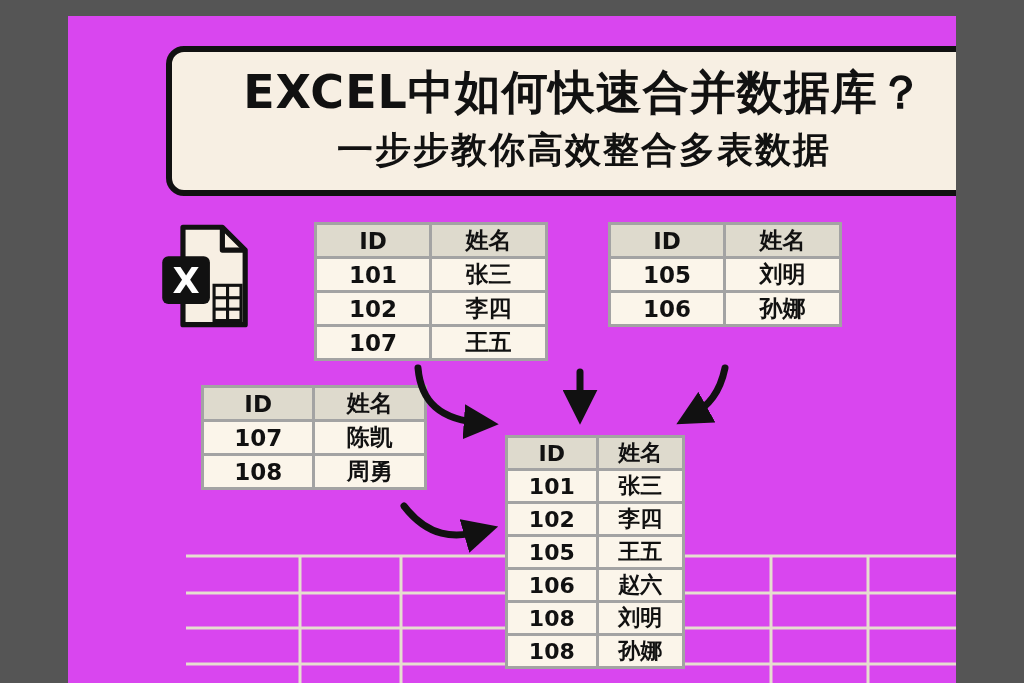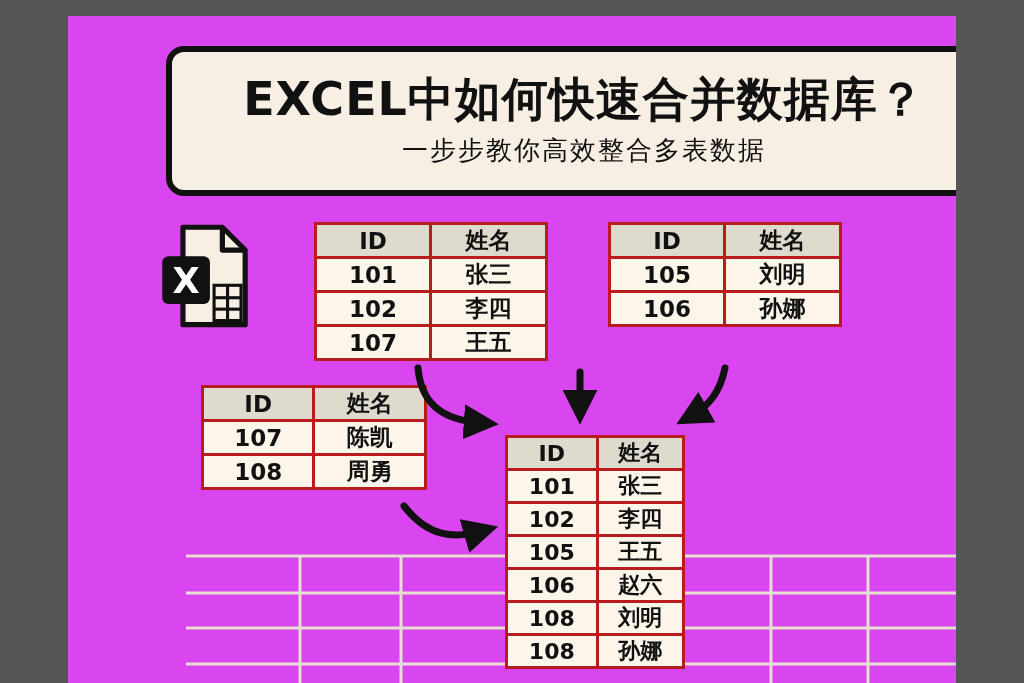--- a/index.html
+++ b/index.html
@@ -24,21 +24,21 @@
     position:absolute; left:98px; top:30px; width:824px; height:138px;
     border:6px solid #111; border-radius:18px;
     display:flex; flex-direction:column; align-items:center; justify-content:center;
     background:#f7efe3;
     z-index:3;
   }
   .title-main {
     font-size:46px; font-weight:800; letter-spacing:1px; line-height:1.1;
   }
   .title-sub {
-    font-size:26px; font-weight:400; margin-top:8px; letter-spacing:2px;
+    font-size:36px; font-weight:700; margin-top:8px; letter-spacing:2px;
   }
   .deco-line {
     position:absolute; left:930px; top:33px; width:86px; height:4px;
     background:#111; z-index:2;
   }
   
   .excel-icon {
     position:absolute; left:92px; top:205px; width:104px; height:112px; z-index:3;
   }
   
@@ -46,21 +46,21 @@
     position:absolute;
     border-collapse:collapse;
     table-layout:fixed;
     background:#fbf5ea;
     font-weight:700;
     color:#111;
     text-align:center;
     z-index:4;
   }
   .dtable th, .dtable td {
-    border:3px solid #b91c1c;
+    border:3px solid #a3a3a3;
     padding:0 4px;
     overflow:hidden;
     white-space:nowrap;
   }
   .dtable th { background:#dedacd; }
   .dtable th:first-child, .dtable td:first-child { width:45%; }
   .t-src { font-size:23px; }
   .t-src th, .t-src td { height:31px; }
   #table-src1 { left:246px; top:206px; width:234px; }
   #table-src2 { left:540px; top:206px; width:234px; }

